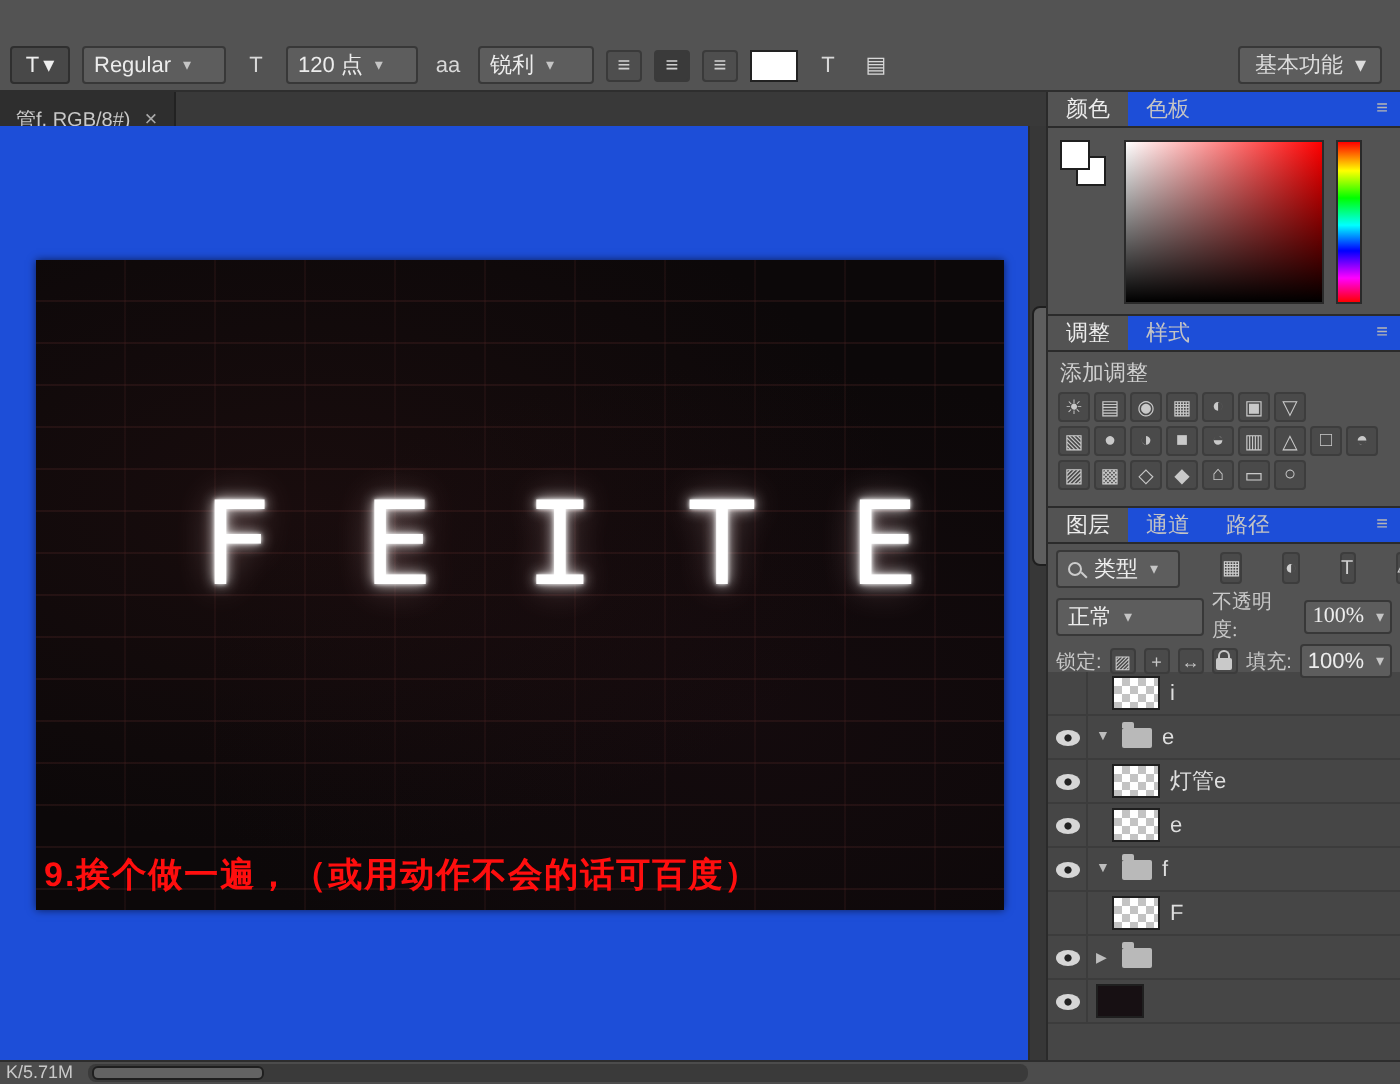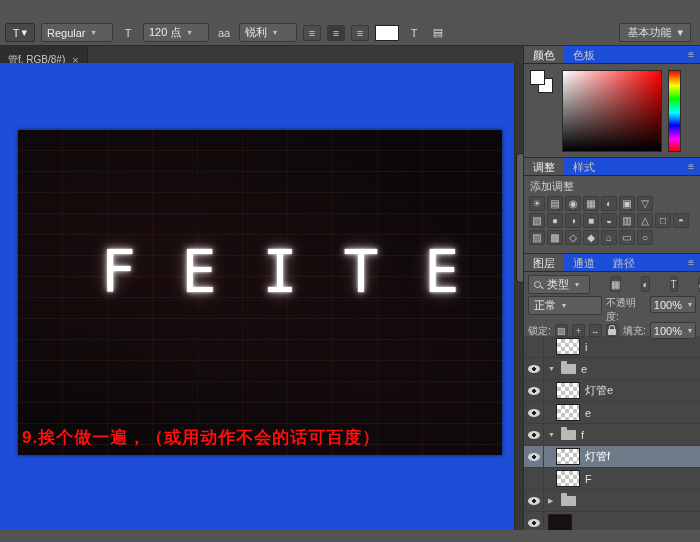--- a/index.html
+++ b/index.html
@@ -86,21 +86,21 @@
 
   .layers-panel { position:relative; height:276px; background:#464646; overflow:hidden; }
   .filter-row { height:24px; display:flex; align-items:center; gap:20px; padding:0 4px; background:#535353; }
   .lens { width:7px; height:7px; border:1px solid #ccc; border-radius:50%; position:relative; }
   .lens::after { content:""; position:absolute; width:4px; height:1px; background:#ccc; transform:rotate(45deg); right:-4px; bottom:-1px; }
   .type-combo { flex:0 0 62px; }
   .filt-icon { width:16px; height:16px; display:inline-flex; align-items:center; justify-content:center;
                color:#cfcfcf; font-size:10px; background:#4a4a4a; border:1px solid #3d3d3d; border-radius:2px; }
   .switch { margin-left:auto; width:14px; height:9px; background:#888; border-radius:5px; position:relative; }
   .switch::after { content:""; position:absolute; right:1px; top:1px; width:7px; height:7px; background:#ddd; border-radius:50%; }
-  .blend-row { height:24px; display:flex; gap:4px; padding:0 4px; background:#535353; }
+  .blend-row { height:24px; display:flex; align-items:center; gap:4px; padding:0 4px; background:#535353;font-family:Liberation Serif, serif; }
   .blend-combo { flex:0 0 74px; }
   .small-label { color:#c8c8c8; font-size:10px; }
   .pct-combo { height:17px; padding:0 3px; }
   .lock-row { height:22px; display:flex; align-items:center; gap:4px; padding:0 4px; background:#535353;
               border-bottom:1px solid #373737; }
   .lock-mini { width:13px; height:13px; display:inline-flex; align-items:center; justify-content:center;
                color:#c9c9c9; font-size:9px; background:#4a4a4a; border:1px solid #3c3c3c; border-radius:2px; }
   .lockglyph { position:relative; width:8px; height:6px; background:#c9c9c9; border-radius:1px; margin-top:3px; }
   .lockglyph::before { content:""; position:absolute; top:-4px; left:1px; width:4px; height:4px;
                        border:1px solid #c9c9c9; border-bottom:none; border-radius:3px 3px 0 0; }
@@ -346,29 +346,20 @@
             <div class="eye-cell">
                 <span class="eye"></span>
               </div>
             <div class="row-content">
               <span class="caret">▼</span>
               <span class="folder"></span>
               <span class="layer-name">f</span>
             </div>
           </div>
 
-          <div class="layer-row selected">
-            <div class="eye-cell">
-                <span class="eye"></span>
-              </div>
-            <div class="row-content child">
-              <span class="thumb"></span>
-              <span class="layer-name">灯管f</span>
-            </div>
-          </div>
 
           <div class="layer-row">
             <div class="eye-cell"></div>
             <div class="row-content child">
               <span class="thumb"></span>
               <span class="layer-name">F</span>
             </div>
           </div>
 
           <div class="layer-row">
@@ -391,14 +382,20 @@
               <span class="layer-name"></span>
             </div>
           </div>
         </div>
 
       </div>
 
     </div>
   </div>
 
+  <div class="statusbar">
+    <span class="doc-info">K/5.71M</span>
+    <div class="hscroll">
+      <div class="thumb"></div>
+    </div>
+  </div>
 
 </div>
 
 </body></html>

